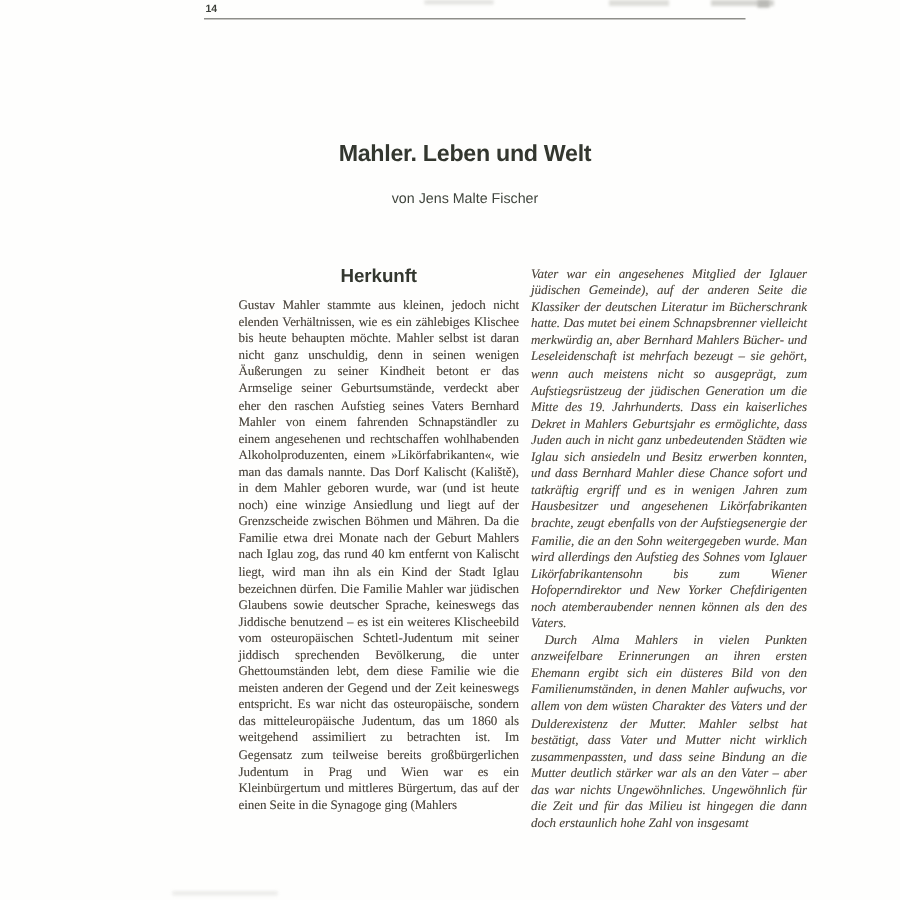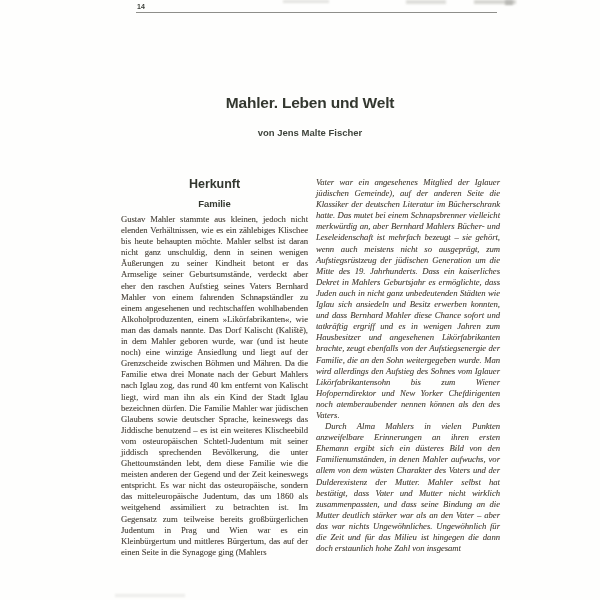--- a/index.html
+++ b/index.html
@@ -43,30 +43,30 @@
     color: #33372f;
   }
   .byline {
     position: absolute;
     left: 110px; top: 127px;
     width: 400px;
     text-align: center;
     font-family: "Liberation Sans", sans-serif;
     font-size: 9.5px;
     color: #3f443c;
-    font-weight: bold;
   }
   .col {
     position: absolute;
     top: 177px;
     font-size: 8.7px;
     line-height: 11.1px;
     letter-spacing: -0.05px;
     color: #4f4940;
     text-shadow: 0 0 0.4px rgba(80,73,64,0.45);
+    margin-left: 38px;
   }
   .col p {
     margin: 0;
     text-align: justify;
   }
   .col-left  { left: 121px; width: 187px; }
   .col-right { left: 316px; width: 184px; font-style: italic; }
   h2.heading {
     margin: 0 0 7px 0;
     text-align: center;
@@ -113,21 +113,20 @@
   <div class="pagenum">14</div>
 
   <div class="rule"></div>
 
   <div class="title">Mahler. Leben und Welt</div>
 
   <div class="byline">von Jens Malte Fischer</div>
 
   <div class="col col-left">
     <h2 class="heading">Herkunft</h2>
-    <h3 class="subheading">Familie</h3>
     <p>Gustav Mahler stammte aus kleinen, jedoch nicht elenden Verhältnissen, wie es ein zählebiges Klischee bis heute behaupten möchte. Mahler selbst ist daran nicht ganz unschuldig, denn in seinen wenigen Äußerungen zu seiner Kindheit betont er das Armselige seiner Geburtsumstände, verdeckt aber eher den raschen Aufstieg seines Vaters Bernhard Mahler von einem fahrenden Schnapständler zu einem angesehenen und rechtschaffen wohlhabenden Alkoholproduzenten, einem »Likörfabrikanten«, wie man das damals nannte. Das Dorf Kalischt (Kaliště), in dem Mahler geboren wurde, war (und ist heute noch) eine winzige Ansiedlung und liegt auf der Grenzscheide zwischen Böhmen und Mähren. Da die Familie etwa drei Monate nach der Geburt Mahlers nach Iglau zog, das rund 40 km entfernt von Kalischt liegt, wird man ihn als ein Kind der Stadt Iglau bezeichnen dürfen. Die Familie Mahler war jüdischen Glaubens sowie deutscher Sprache, keineswegs das Jiddische benutzend – es ist ein weiteres Klischeebild vom osteuropäischen Schtetl-Judentum mit seiner jiddisch sprechenden Bevölkerung, die unter Ghettoumständen lebt, dem diese Familie wie die meisten anderen der Gegend und der Zeit keineswegs entspricht. Es war nicht das osteuropäische, sondern das mitteleuropäische Judentum, das um 1860 als weitgehend assimiliert zu betrachten ist. Im Gegensatz zum teilweise bereits großbürgerlichen Judentum in Prag und Wien war es ein Kleinbürgertum und mittleres Bürgertum, das auf der einen Seite in die Synagoge ging (Mahlers</p>
   </div>
 
   <div class="col col-right">
     <p>Vater war ein angesehenes Mitglied der Iglauer jüdischen Gemeinde), auf der anderen Seite die Klassiker der deutschen Literatur im Bücherschrank hatte. Das mutet bei einem Schnapsbrenner vielleicht merkwürdig an, aber Bernhard Mahlers Bücher- und Leseleidenschaft ist mehrfach bezeugt – sie gehört, wenn auch meistens nicht so ausgeprägt, zum Aufstiegsrüstzeug der jüdischen Generation um die Mitte des 19. Jahrhunderts. Dass ein kaiserliches Dekret in Mahlers Geburtsjahr es ermöglichte, dass Juden auch in nicht ganz unbedeutenden Städten wie Iglau sich ansiedeln und Besitz erwerben konnten, und dass Bernhard Mahler diese Chance sofort und tatkräftig ergriff und es in wenigen Jahren zum Hausbesitzer und angesehenen Likörfabrikanten brachte, zeugt ebenfalls von der Aufstiegsenergie der Familie, die an den Sohn weitergegeben wurde. Man wird allerdings den Aufstieg des Sohnes vom Iglauer Likörfabrikantensohn bis zum Wiener Hofoperndirektor und New Yorker Chefdirigenten noch atemberaubender nennen können als den des Vaters.</p>
     <p class="indent">Durch Alma Mahlers in vielen Punkten anzweifelbare Erinnerungen an ihren ersten Ehemann ergibt sich ein düsteres Bild von den Familienumständen, in denen Mahler aufwuchs, vor allem von dem wüsten Charakter des Vaters und der Dulderexistenz der Mutter. Mahler selbst hat bestätigt, dass Vater und Mutter nicht wirklich zusammenpassten, und dass seine Bindung an die Mutter deutlich stärker war als an den Vater – aber das war nichts Ungewöhnliches. Ungewöhnlich für die Zeit und für das Milieu ist hingegen die dann doch erstaunlich hohe Zahl von insgesamt</p>
   </div>
 
 </div>
 

